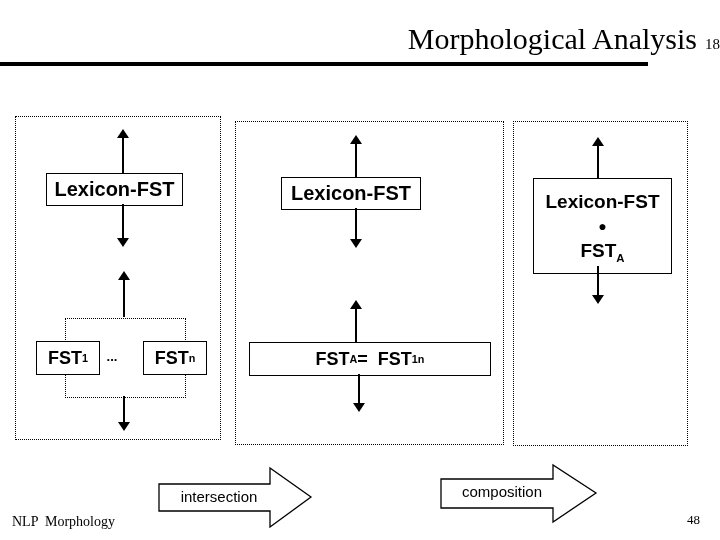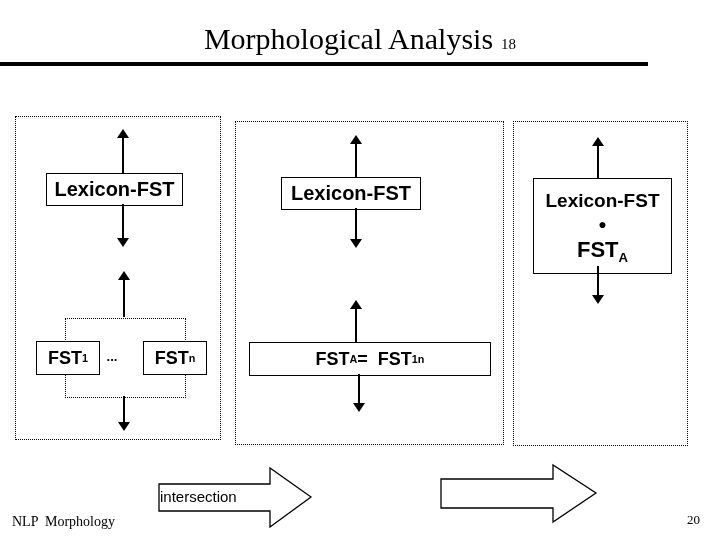--- a/index.html
+++ b/index.html
@@ -1,21 +1,21 @@
 <!DOCTYPE html>
 <html><head>
 <meta charset="utf-8">
 <style>
   html,body { margin:0; padding:0; background:#888; }
   .slide {
     position:relative; width:720px; height:540px; background:#ffffff;
     overflow:hidden; font-family:"Liberation Sans", sans-serif; color:#000;
   }
   
-  .title-wrap { position:absolute; top:22px; left:0; width:720px; text-align:center;
+  .title-wrap { position:absolute; top:22px; left:0; width:720px; text-align:right;
     font-family:"Liberation Serif", serif; }
   .title-main { font-size:30px; }
   .title-sup  { font-size:15px; margin-left:8px; }
   .rule { position:absolute; top:62px; left:0; width:648px; height:4px; background:#000; }
 
   
   .panel { position:absolute; border:1px dotted #000; }
   .group-dotted { position:absolute; border:1px dotted #000; z-index:1; }
 
   
@@ -32,27 +32,27 @@
   .varrow.up   .shaft { top:7px; bottom:0; }
   .varrow.down .shaft { top:0; bottom:7px; }
   .varrow .head { position:absolute; left:50%; margin-left:-6px; width:0; height:0;
     border-left:6px solid transparent; border-right:6px solid transparent; }
   .varrow.up   .head { top:0; border-bottom:9px solid #000; }
   .varrow.down .head { bottom:0; border-top:9px solid #000; }
 
   
   .block-arrow { position:absolute; }
   .block-arrow svg { display:block; }
-  .ba-label { position:absolute; font-size:15px; color:#000; }
+  .ba-label { position:absolute; text-align:center; font-size:15px; color:#000; }
 
   
   .composed { flex-direction:column; justify-content:space-evenly; padding:3px 0; }
   .composed .line1 { font-size:19px; }
   .composed .dot   { font-size:14px; line-height:10px; }
-  .composed .line3 { font-size:22px; }
+  .composed .line3 { font-size:19px; }
 
   .dots { position:absolute; font-weight:bold; font-size:13px; text-align:center; z-index:2; }
 
   .footer-left  { position:absolute; left:12px; top:514px; font-family:"Liberation Serif", serif;
     font-size:14px; white-space:pre;text-align:right; }
   .footer-right { position:absolute; left:687px; top:512px; font-family:"Liberation Serif", serif;
     font-size:13px; }
 </style>
 </head>
 <body>
@@ -141,18 +141,19 @@
     <svg width="156" height="66" viewBox="0 0 156 66">
       <polygon points="1,20 112,20 112,4 153,33 112,63 112,47 1,47" fill="#ffffff" stroke="#000000" stroke-width="1.3"></polygon>
     </svg>
     <div class="ba-label" style="left:2px;top:24px;width:118px;">intersection</div>
   </div>
 
   <div class="block-arrow" style="left:440px;top:462px;width:160px;height:62px;">
     <svg width="160" height="62" viewBox="0 0 160 62">
       <polygon points="1,17 113,17 113,3 156,31 113,60 113,46 1,46" fill="#ffffff" stroke="#000000" stroke-width="1.3"></polygon>
     </svg>
+    <div class="ba-label" style="left:2px;top:21px;width:120px;">composition</div>
   </div>
 
   <div class="footer-left">NLP  Morphology</div>
-  <div class="footer-right">20</div>
+  <div class="footer-right">48</div>
 
 </div>
 
 </body></html>

